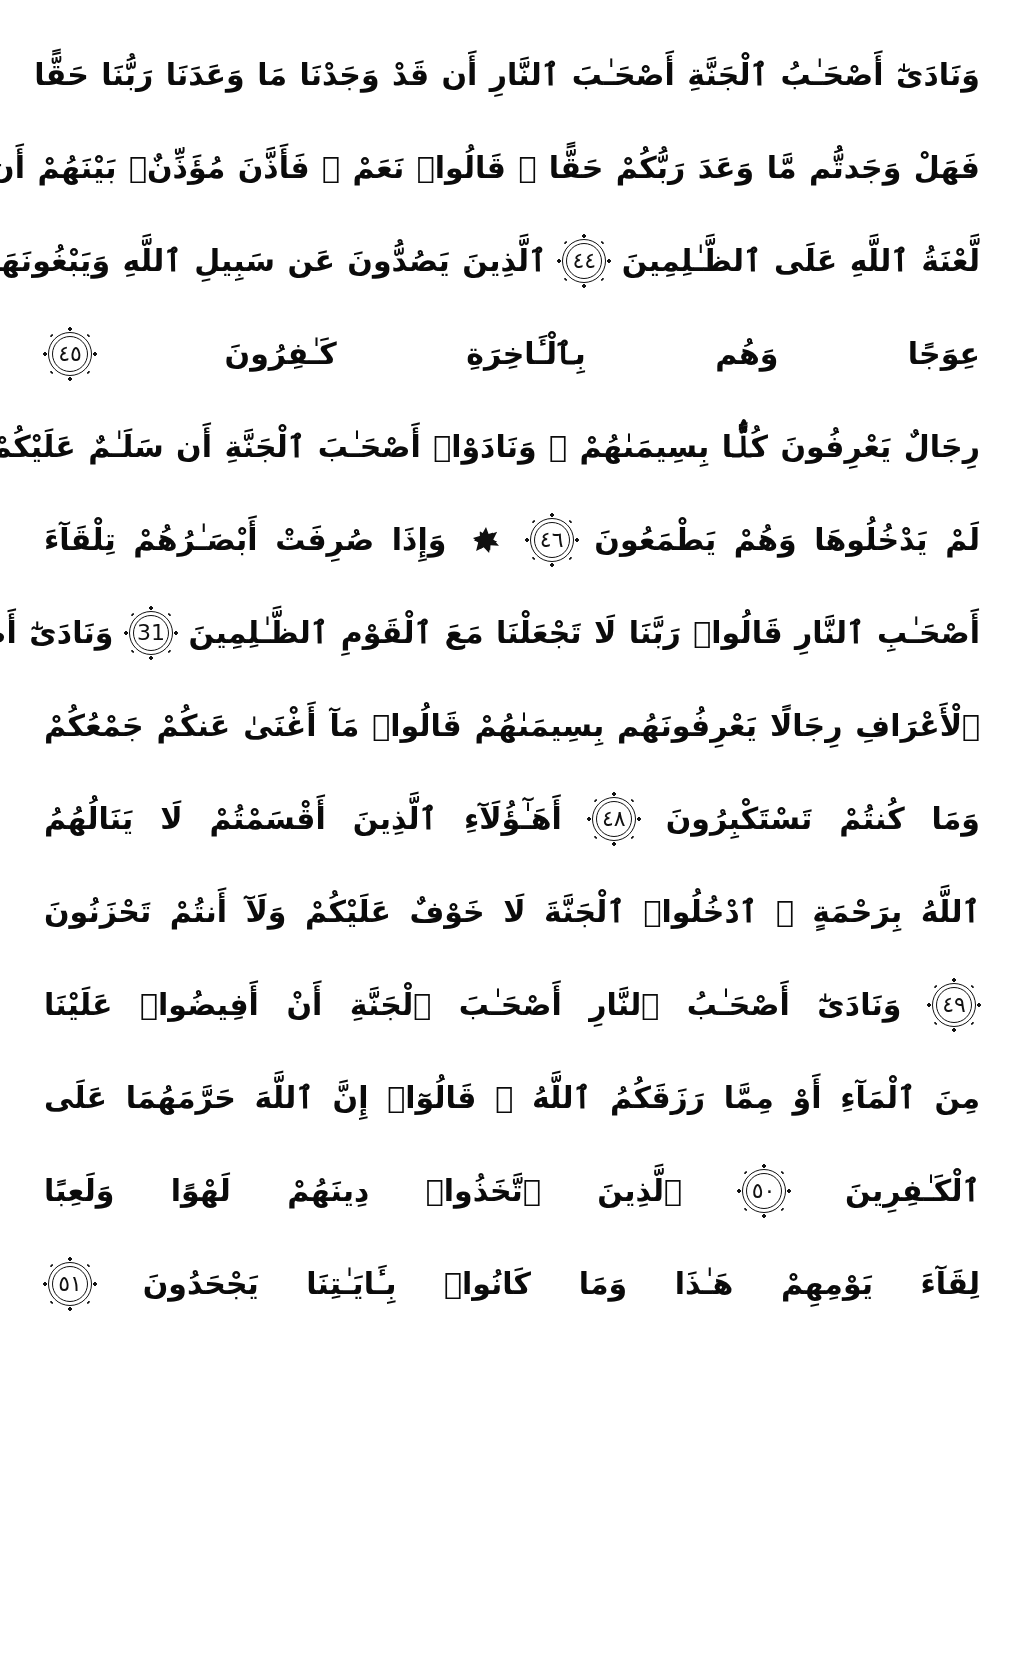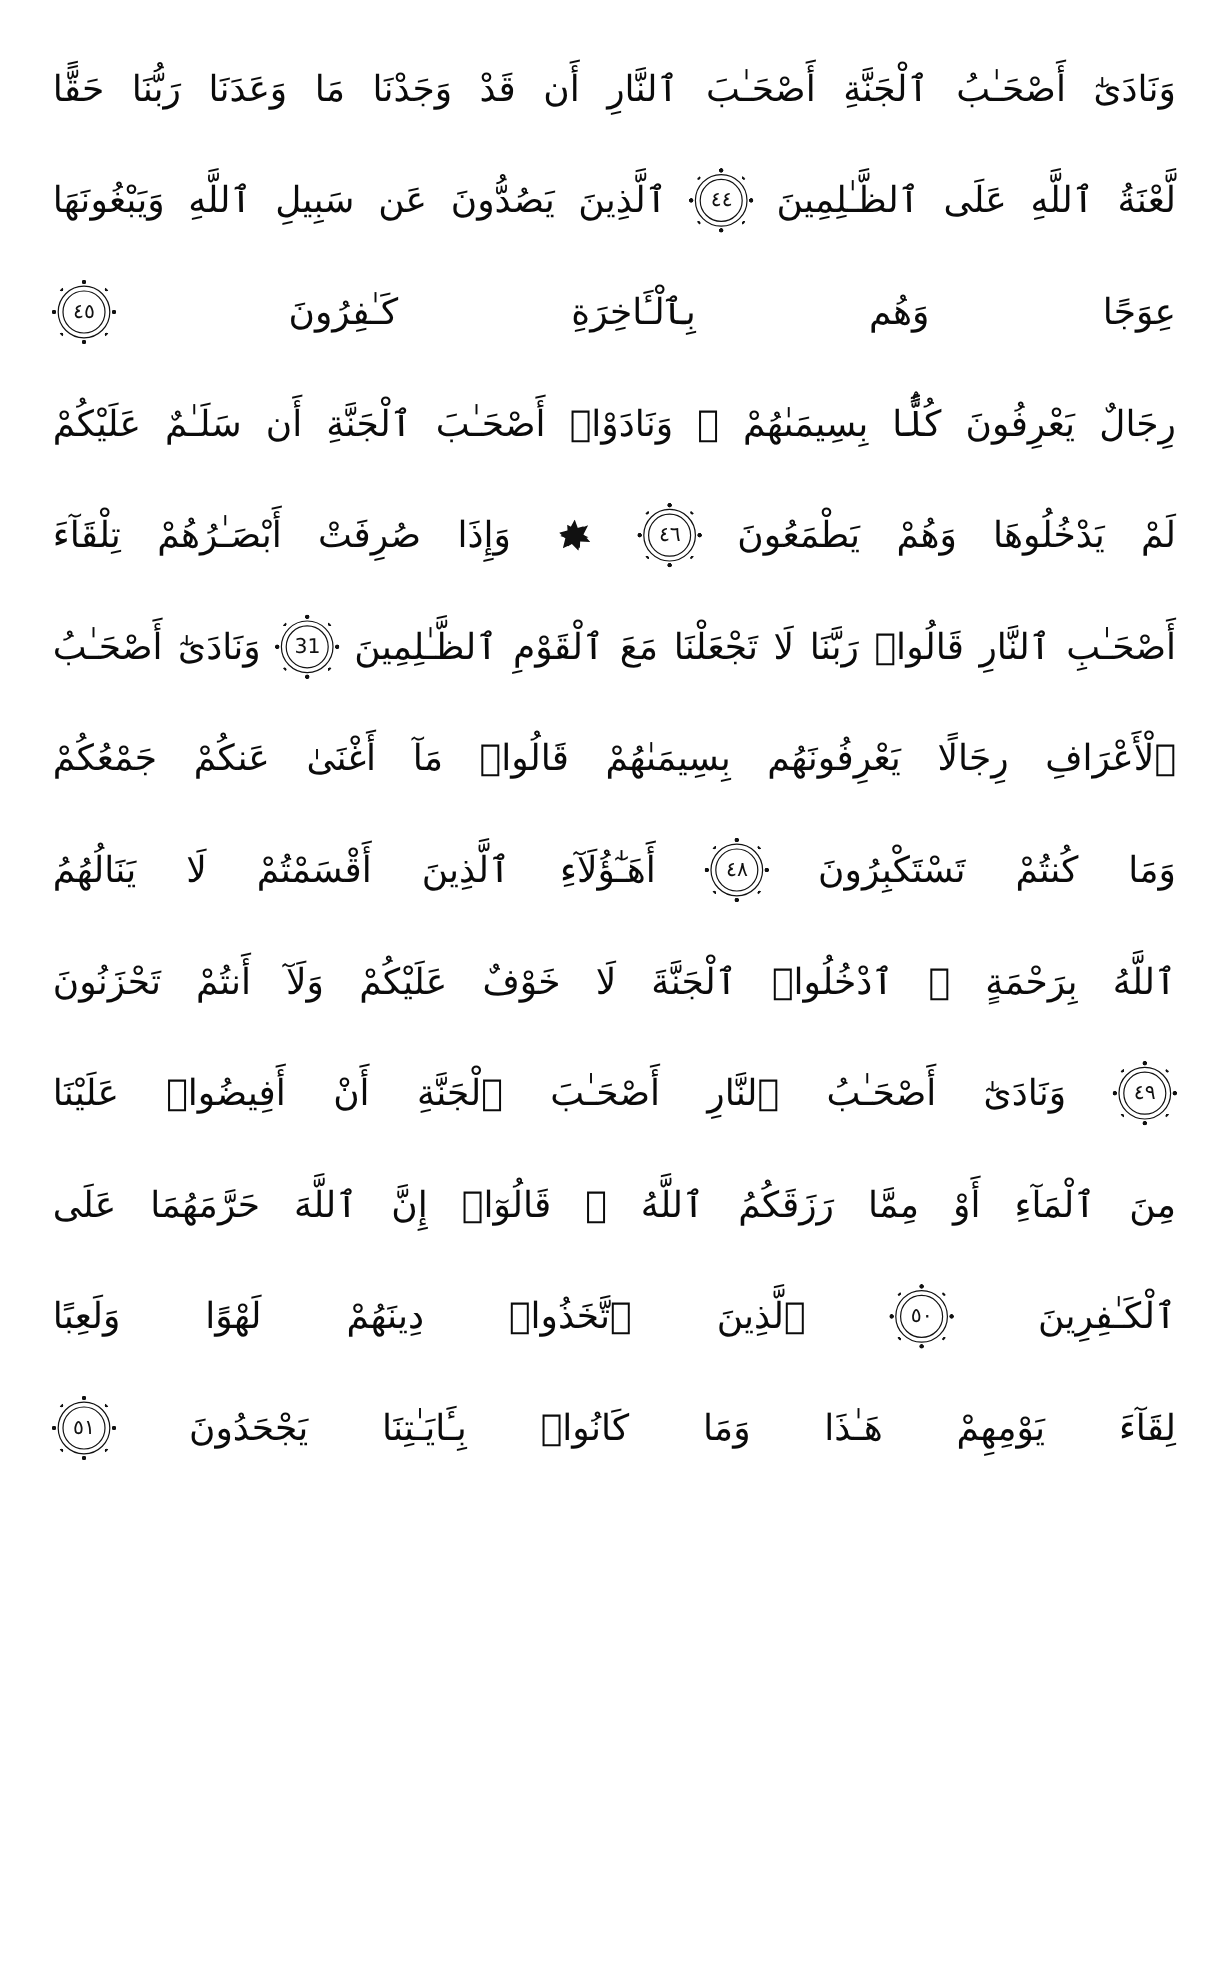--- a/index.html
+++ b/index.html
@@ -77,21 +77,21 @@
       radial-gradient(circle at 85% 15%, #111 1.4px, transparent 1.9px),
       radial-gradient(circle at 15% 85%, #111 1.4px, transparent 1.9px),
       radial-gradient(circle at 85% 85%, #111 1.4px, transparent 1.9px);
   }
   .ayah-mark .num {
     position: absolute;
     inset: 0;
     display: flex;
     align-items: center;
     justify-content: center;
-    font-size: 17px;
+    font-size: 22px;
     font-family: "DejaVu Sans", "Liberation Sans", sans-serif;
     color: #111;
     line-height: 1;
   }
   .sajdah-mark {
     display: inline-block;
     width: 34px;
     height: 34px;
     vertical-align: -7px;
     margin: 0 6px;
@@ -105,32 +105,35 @@
     top: 50%;
     width: 26px;
     height: 26px;
     margin: -13px 0 0 -13px;
     background: #111;
     clip-path: polygon(50% 0%, 61% 30%, 93% 18%, 78% 48%, 100% 72%, 66% 70%, 62% 100%, 41% 78%, 12% 92%, 20% 60%, 0% 42%, 32% 33%);
   }
   .sajdah-mark::after {
     transform: rotate(45deg) scale(0.82);
   }
-  .word { white-space: nowrap; }
+  .word { white-space: nowrap; font-weight: bold; }
 </style>
 </head>
 <body>
 
 <div class="page">
   <div class="mushaf-text">
 
     <div class="line">
       <span class="word">وَنَادَىٰٓ أَصْحَـٰبُ ٱلْجَنَّةِ أَصْحَـٰبَ ٱلنَّارِ أَن قَدْ وَجَدْنَا مَا وَعَدَنَا رَبُّنَا حَقًّا</span>
     </div>
 
+    <div class="line">
+      <span class="word">فَهَلْ وَجَدتُّم مَّا وَعَدَ رَبُّكُمْ حَقًّا ۖ قَالُوا۟ نَعَمْ ۚ فَأَذَّنَ مُؤَذِّنٌۢ بَيْنَهُمْ أَن</span>
+    </div>
 
     <div class="line">
       <span class="word">لَّعْنَةُ ٱللَّهِ عَلَى ٱلظَّـٰلِمِينَ</span>
       <span class="ayah-mark">
         <span class="petals"></span>
         <span class="ring"></span>
         <span class="num">٤٤</span>
       </span>
       <span class="word">ٱلَّذِينَ يَصُدُّونَ عَن سَبِيلِ ٱللَّهِ وَيَبْغُونَهَا</span>
     </div>

